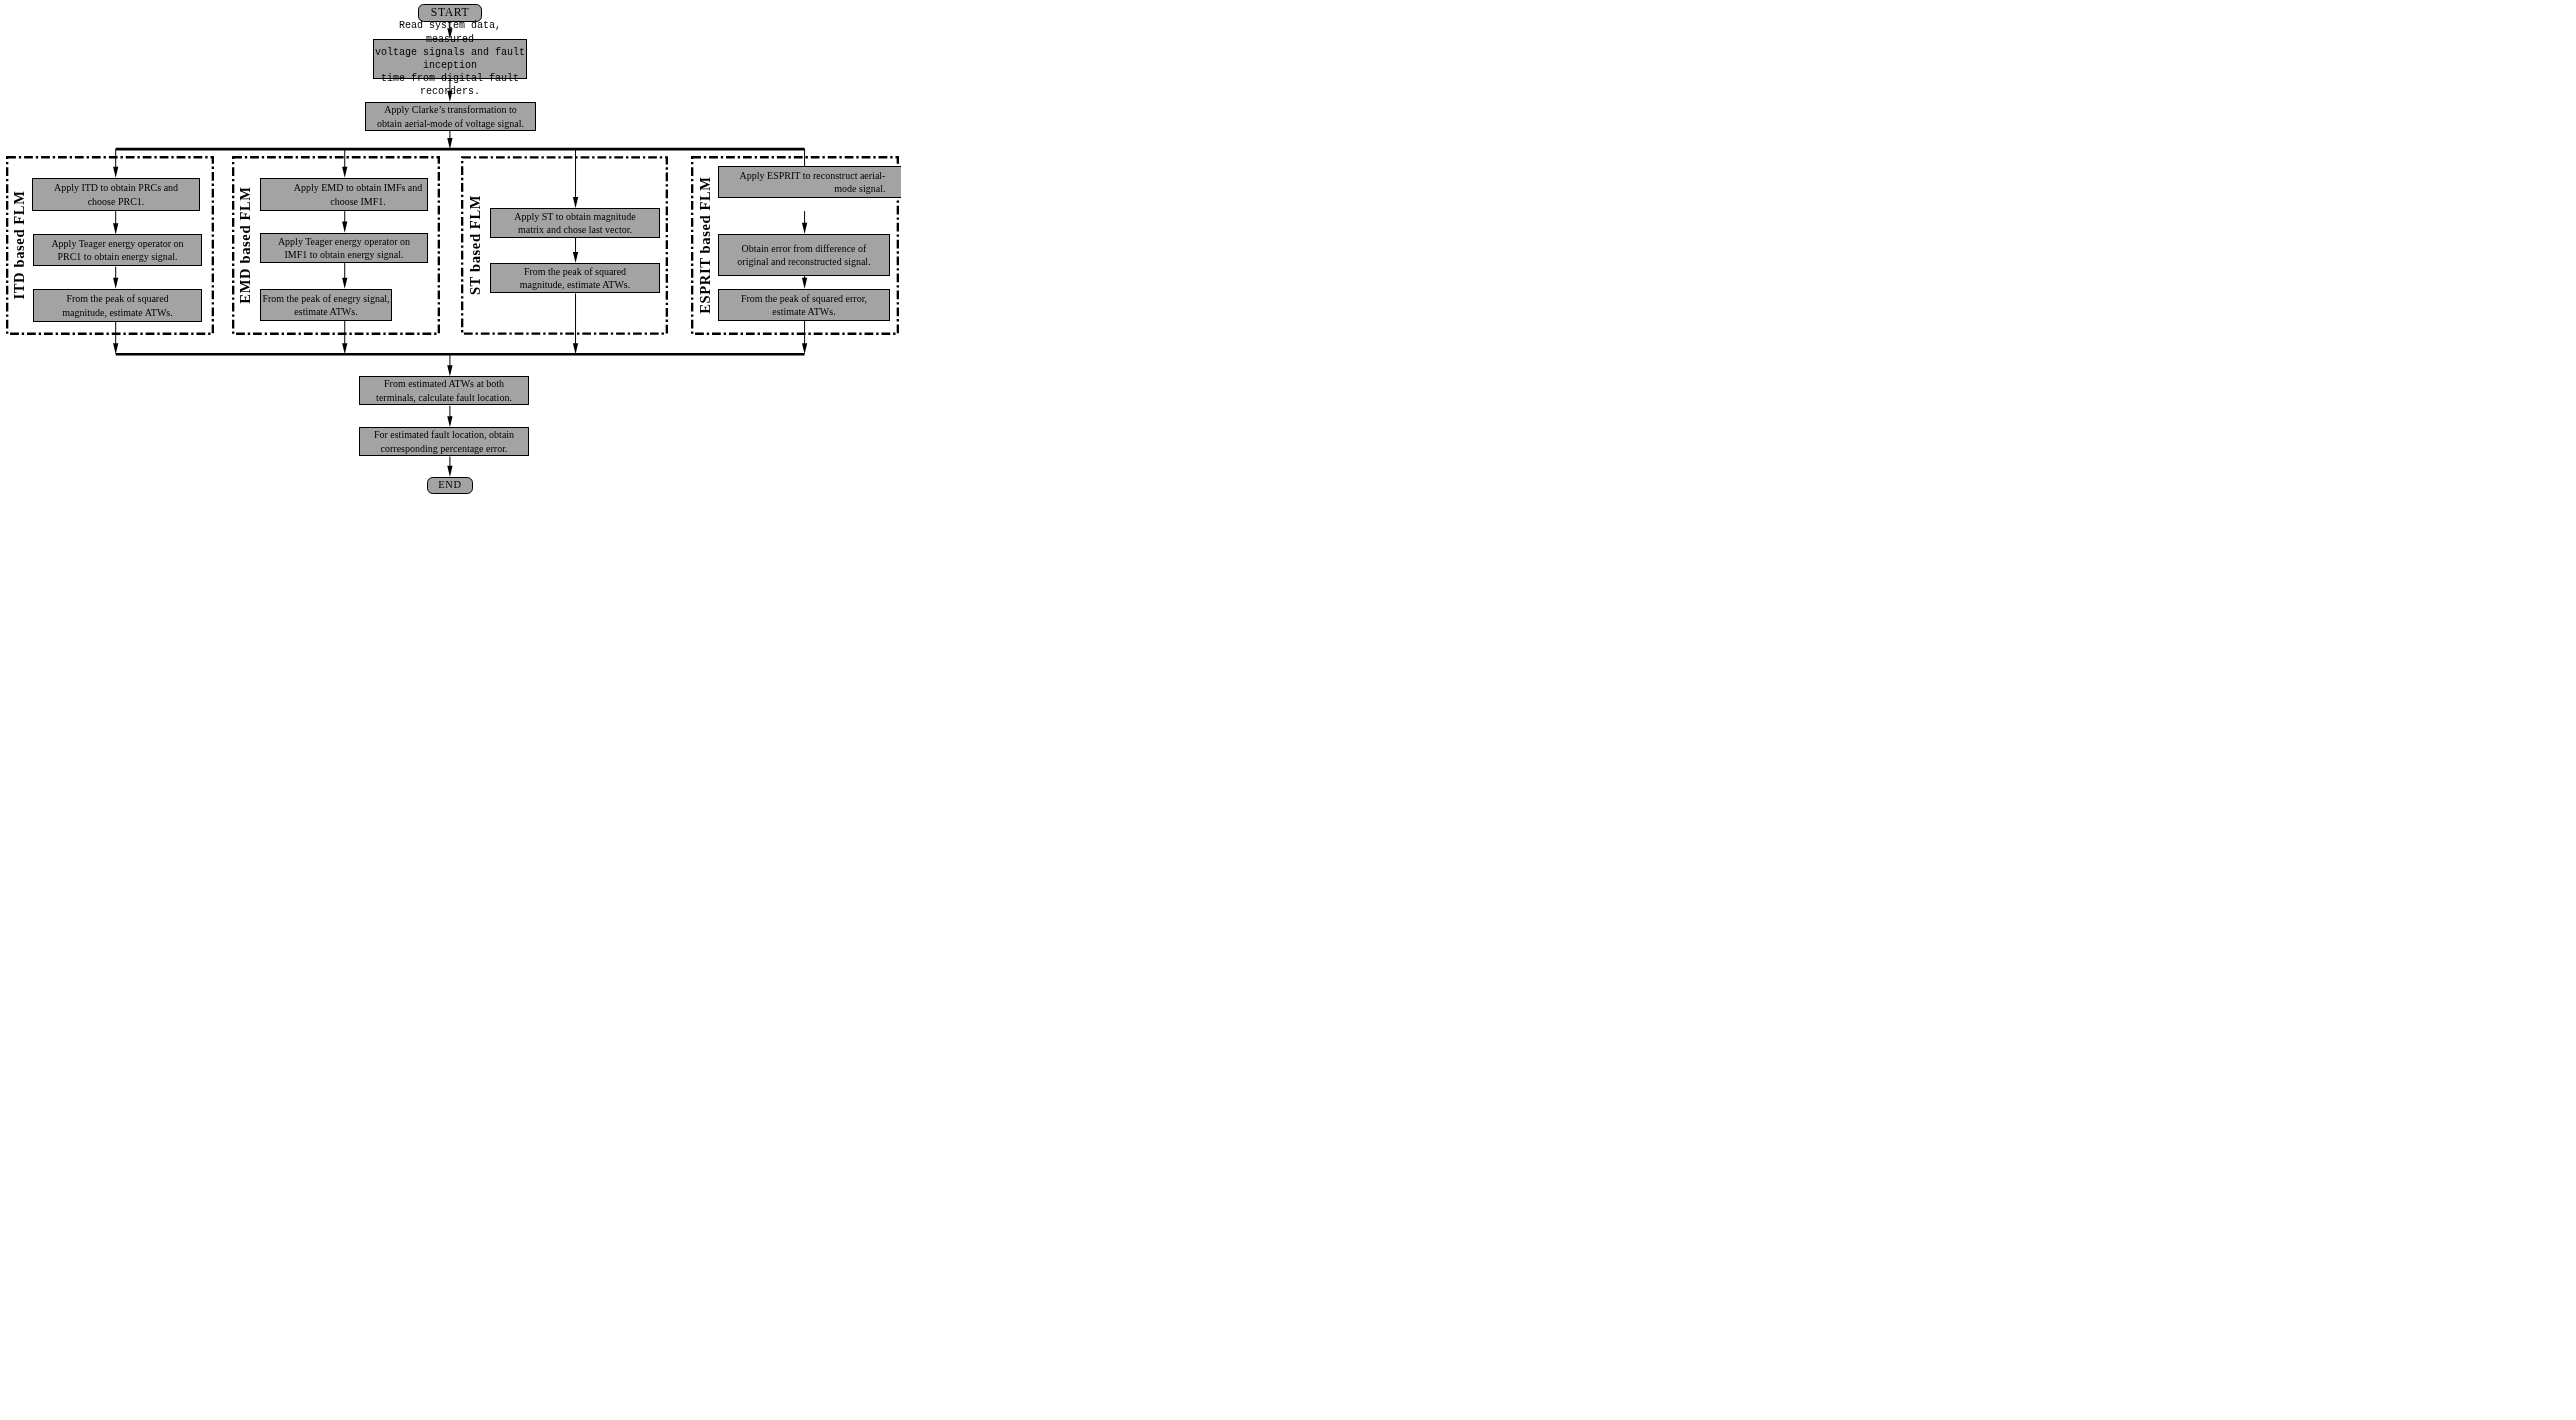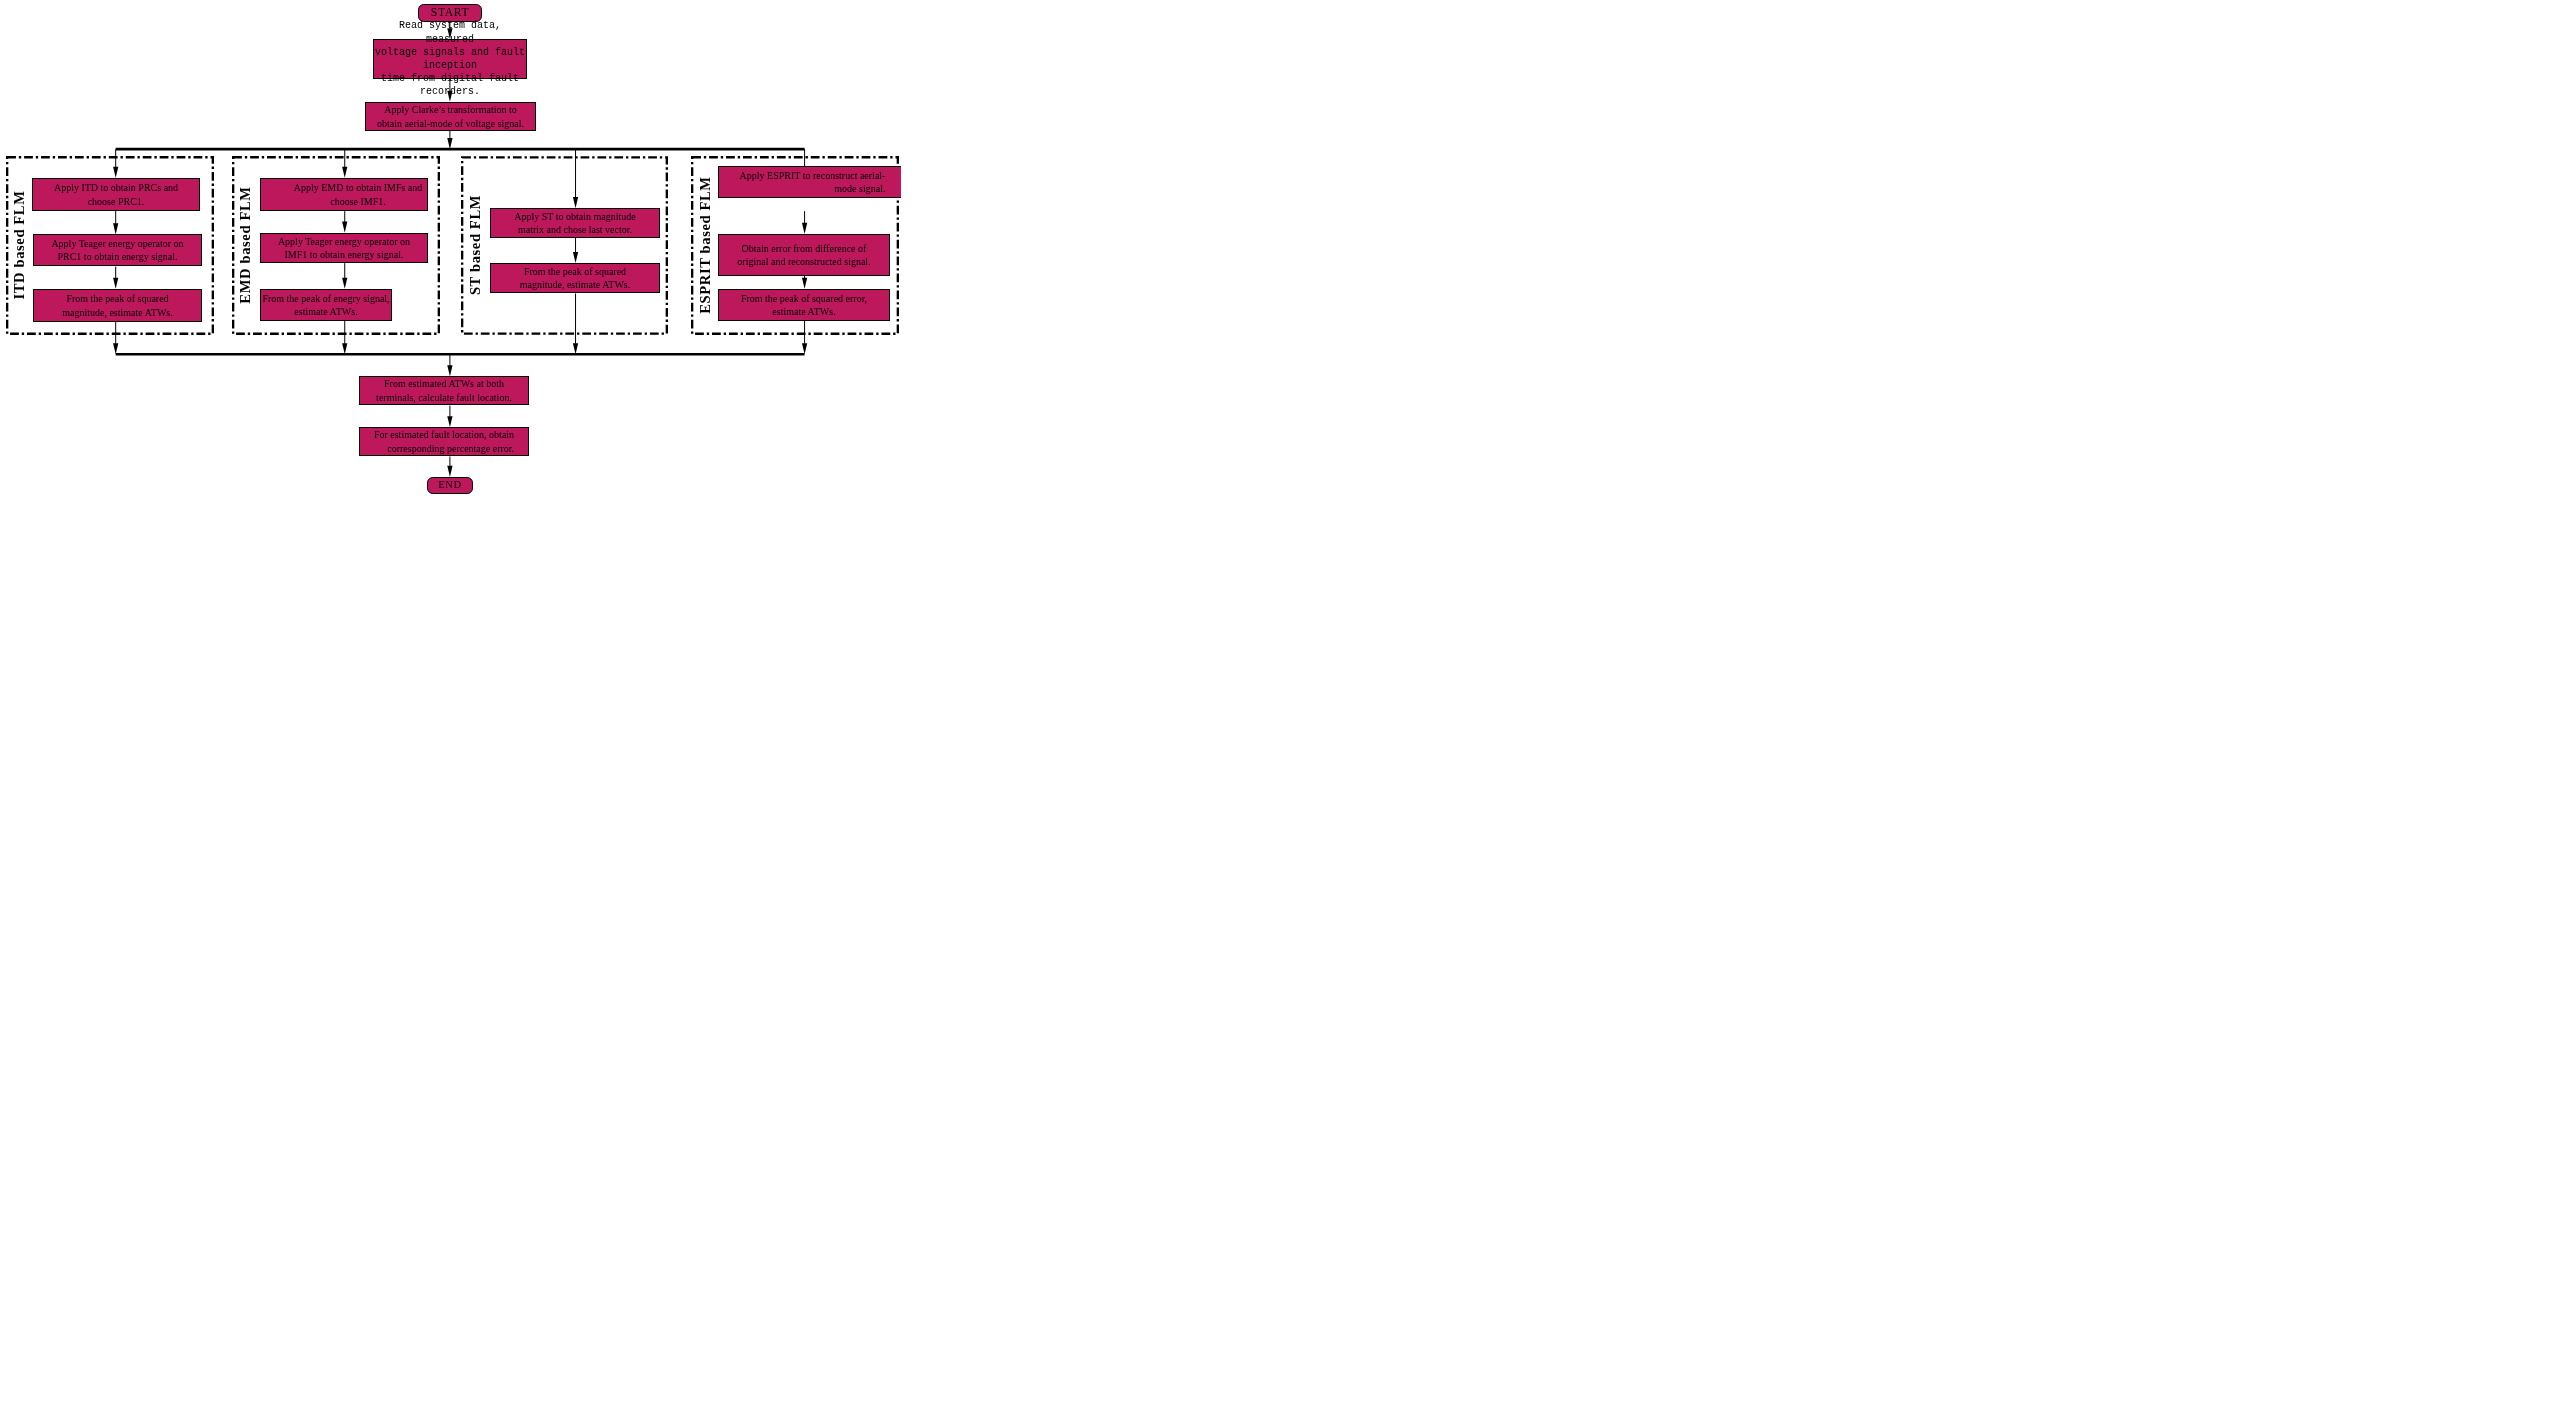--- a/index.html
+++ b/index.html
@@ -9,21 +9,21 @@
     height: 497px;
     background: #ffffff;
     color: #000000;
     font-family: "Liberation Serif", "DejaVu Serif", serif;
     overflow: hidden;
   }
   .node {
     position: absolute;
     box-sizing: border-box;
     border: 1.8px solid #000;
-    background: #be185d;
+    background: #a3a3a3;
     display: flex;
     align-items: center;
     justify-content: center;
     text-align: center;
     font-size: 10px;
     line-height: 1.32;
     white-space: pre-line;
     z-index: 3;
   }
   .terminal {
@@ -181,19 +181,19 @@
   <div class="node" style="left:718px; top:166px; width:189px; height:32px;text-align:right;">Apply ESPRIT to reconstruct aerial-
 mode signal.</div>
   <div class="node" style="left:718px; top:234px; width:172px; height:42px;">Obtain error from difference of
 original and reconstructed signal.</div>
   <div class="node" style="left:718px; top:289px; width:172px; height:32px;text-align:center;">From the peak of squared error,
 estimate ATWs.</div>
 
   <div class="node" style="left:359px; top:376px; width:170px; height:29px;">From estimated ATWs at both
 terminals, calculate fault location.</div>
 
-  <div class="node" style="left:359px; top:427px; width:170px; height:29px;text-align:right;">For estimated fault location, obtain
+  <div class="node" style="left:359px; top:427px; width:170px; height:29px;">For estimated fault location, obtain
 corresponding percentage error.</div>
 
   <div class="node terminal" style="left:427px; top:477px; width:46px; height:17px; font-size:10.5px;">END</div>
 
 </div>
 
 
 </body></html>

